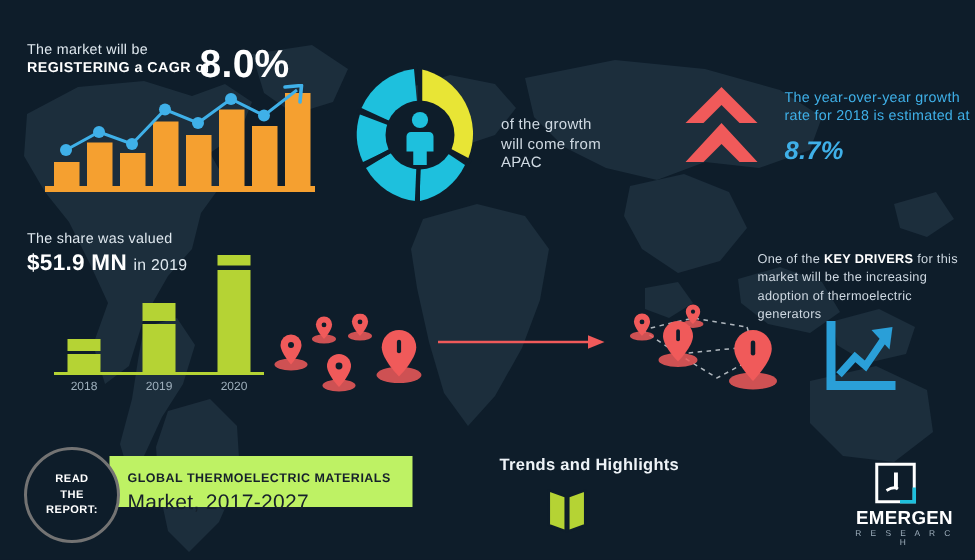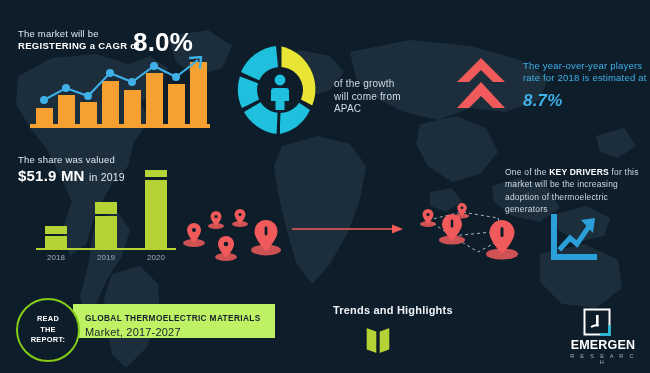--- a/index.html
+++ b/index.html
@@ -48,24 +48,24 @@
 
   
   #kd-text{left:505px;top:150px;font-size:8.5px;color:#cfd9e2;width:135px;line-height:1.45;}
   #kd-text .hl{color:#ffffff;font-weight:bold;}
   #kd-icon{position:absolute;left:545px;top:196px;width:54px;height:50px;}
 
   
   #report-banner{position:absolute;left:73px;top:288px;width:202px;height:34px;background:#bef264;}
   #report-banner .l1{position:absolute;left:12px;top:9px;font-size:8.3px;font-weight:bold;
                      color:#16202b;letter-spacing:.35px;}
-  #report-banner .l2{position:absolute;left:12px;top:22px;font-size:11px;
+  #report-banner .l2{position:absolute;left:12px;top:22px;font-size:14px;
                      color:#16202b;letter-spacing:.2px;}
   #report-circle{position:absolute;left:16px;top:282px;width:60px;height:60px;border-radius:50%;
-                 background:#0e1d2a;border:2px solid #84cc16;
+                 background:#0e1d2a;border:2px solid #737373;
                  display:flex;align-items:center;justify-content:center;}
   #report-circle span{font-size:7.4px;font-weight:bold;color:#ffffff;text-align:center;
                       line-height:1.45;letter-spacing:.3px;}
 
   
   #trends-title{left:333px;top:288px;font-size:11px;font-weight:bold;color:#eef3f7;}
   #book-icon{position:absolute;left:360px;top:308px;width:36px;height:32px;}
 
   
   #logo{position:absolute;left:567px;top:292px;width:72px;height:58px;}
@@ -180,21 +180,21 @@
     <div>APAC</div>
   </div>
 
   <div id="yoy-arrows">
     <svg width="52" height="56" viewBox="0 0 52 56" aria-hidden="true">
       <polygon points="26,2 50,26 38,26 26,14 14,26 2,26" fill="#f05a5a"></polygon>
       <polygon points="26,26 50,52 38,52 26,40 14,52 2,52" fill="#f05a5a"></polygon>
     </svg>
   </div>
   <div class="t" id="yoy-text">
-    <div>The year-over-year players</div>
+    <div>The year-over-year growth</div>
     <div>rate for 2018 is estimated at</div>
   </div>
   <div class="t" id="yoy-value">8.7%</div>
 
   <div class="t" id="mv-label">The share was valued</div>
   <div class="t" id="mv-value">
     <span>$51.9 MN</span>
     <span class="yr">in 2019</span>
   </div>
   <div id="bar-green">

